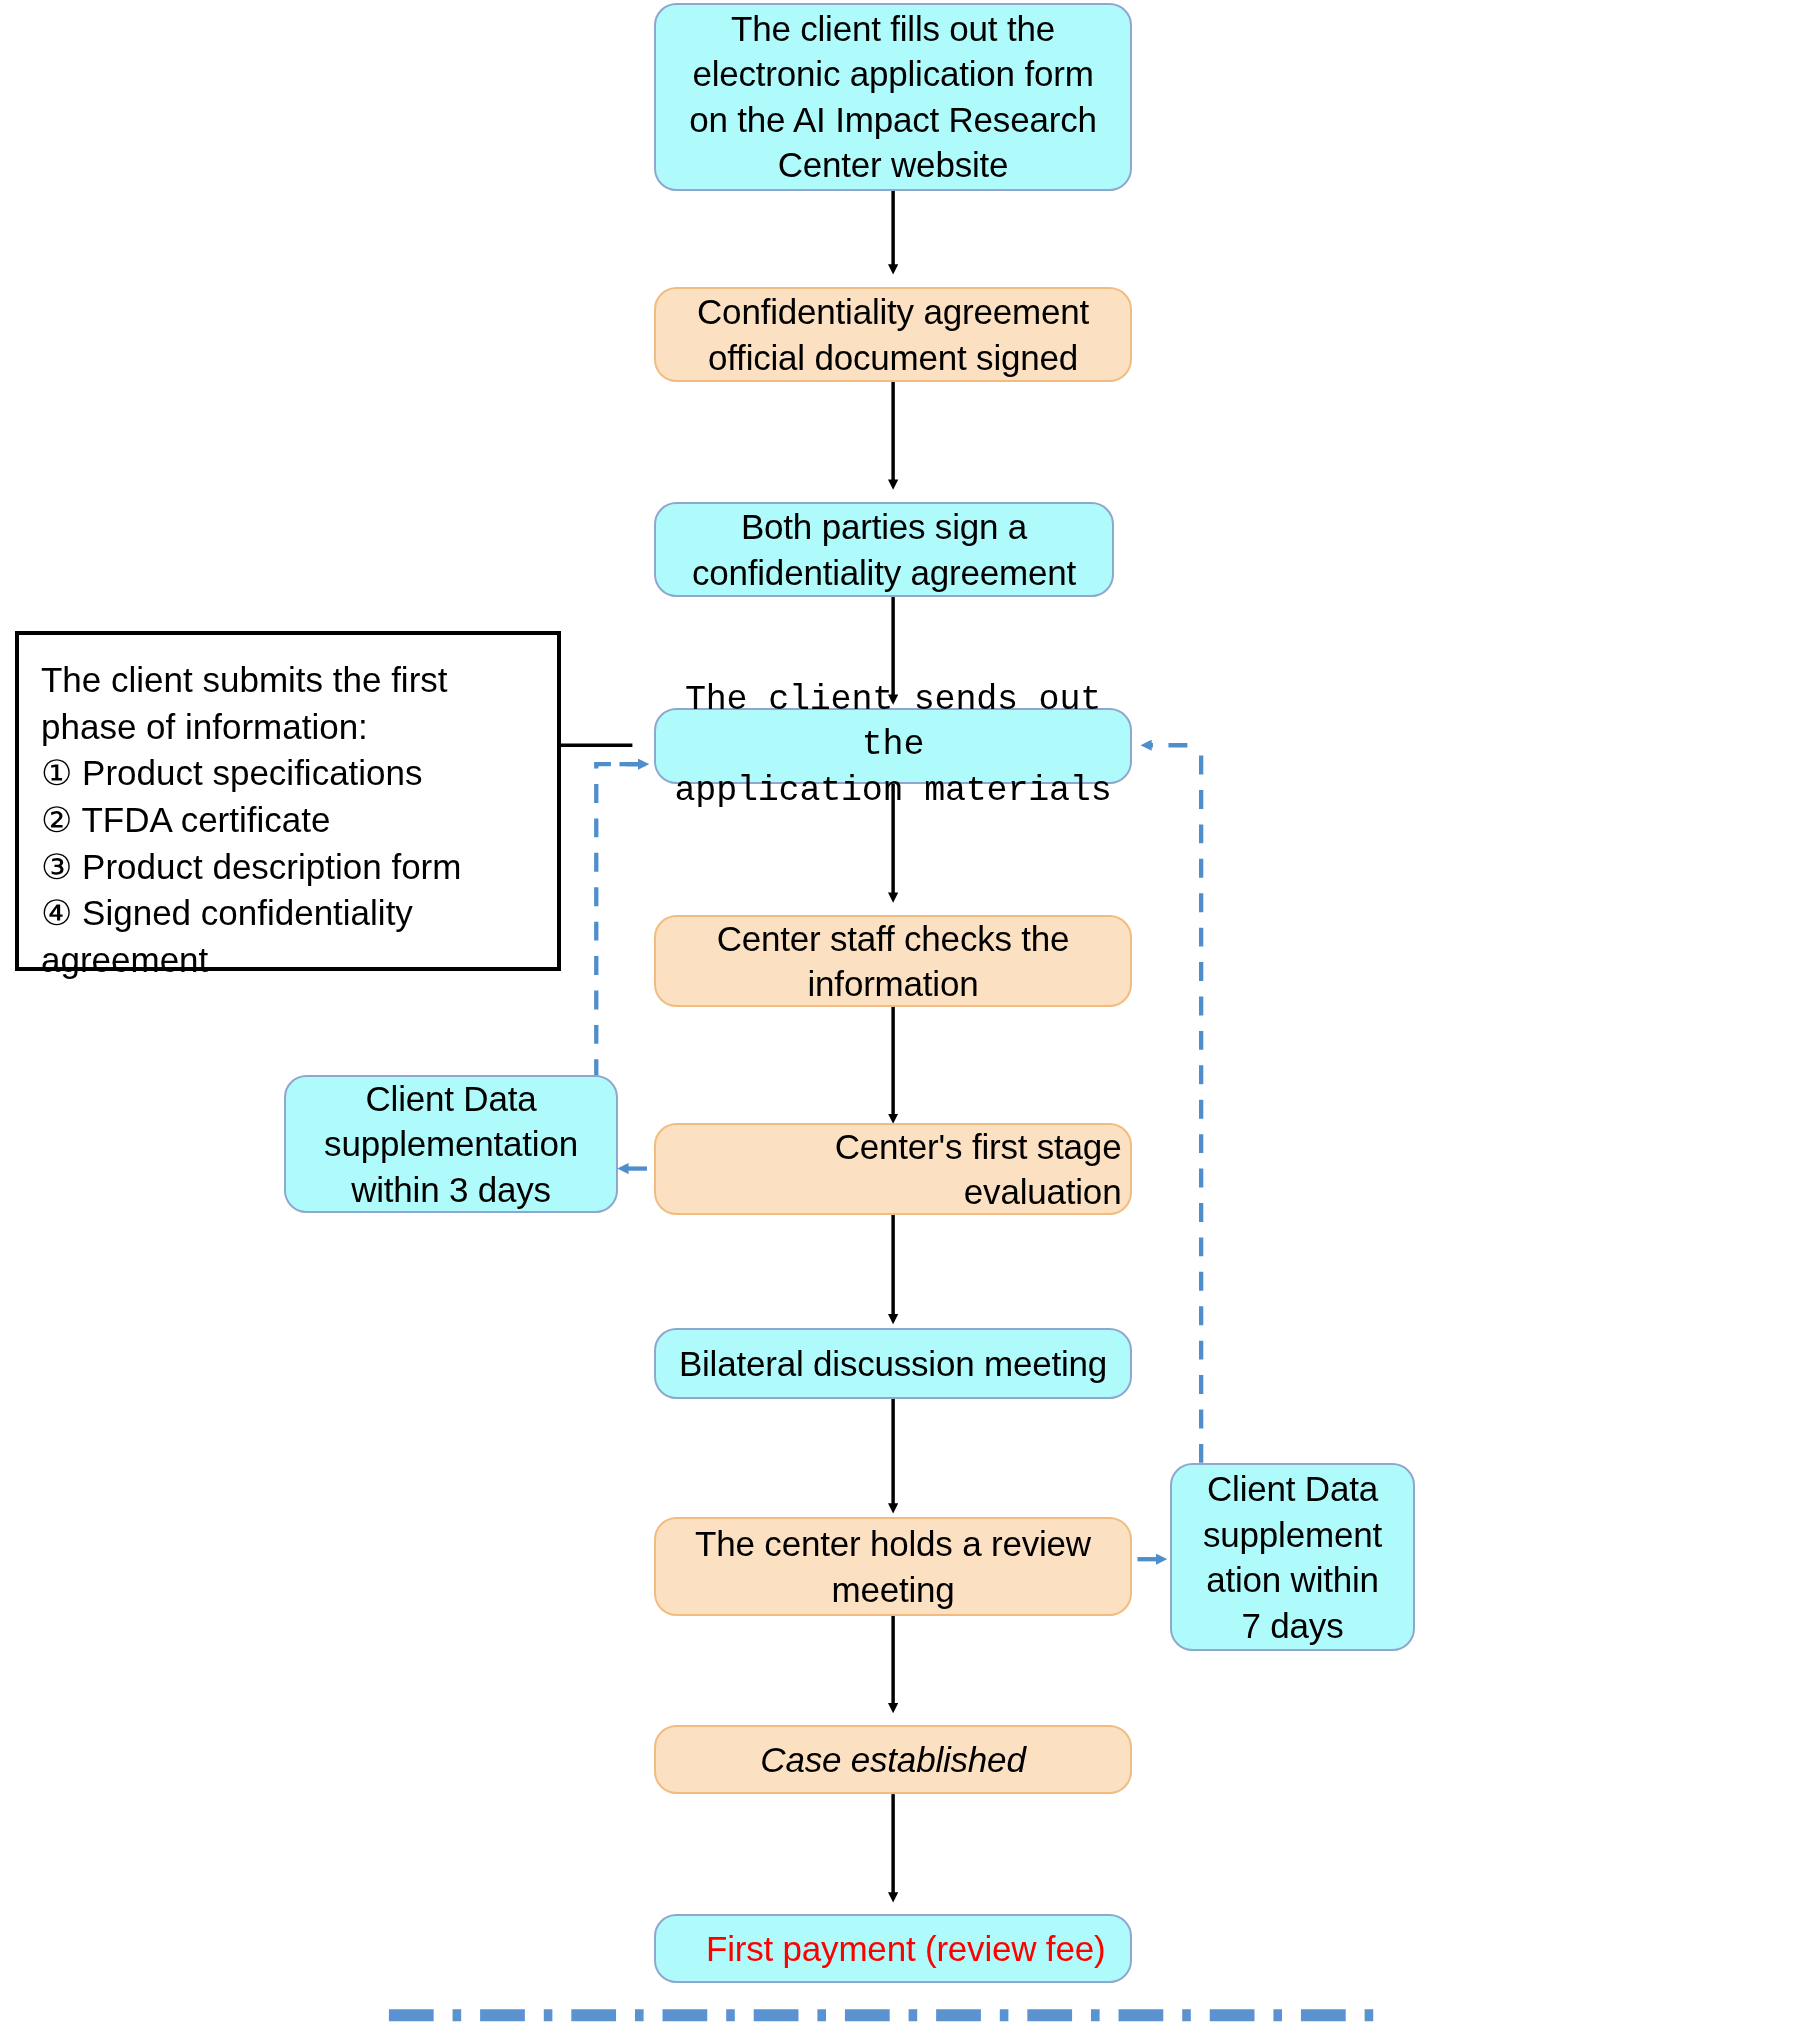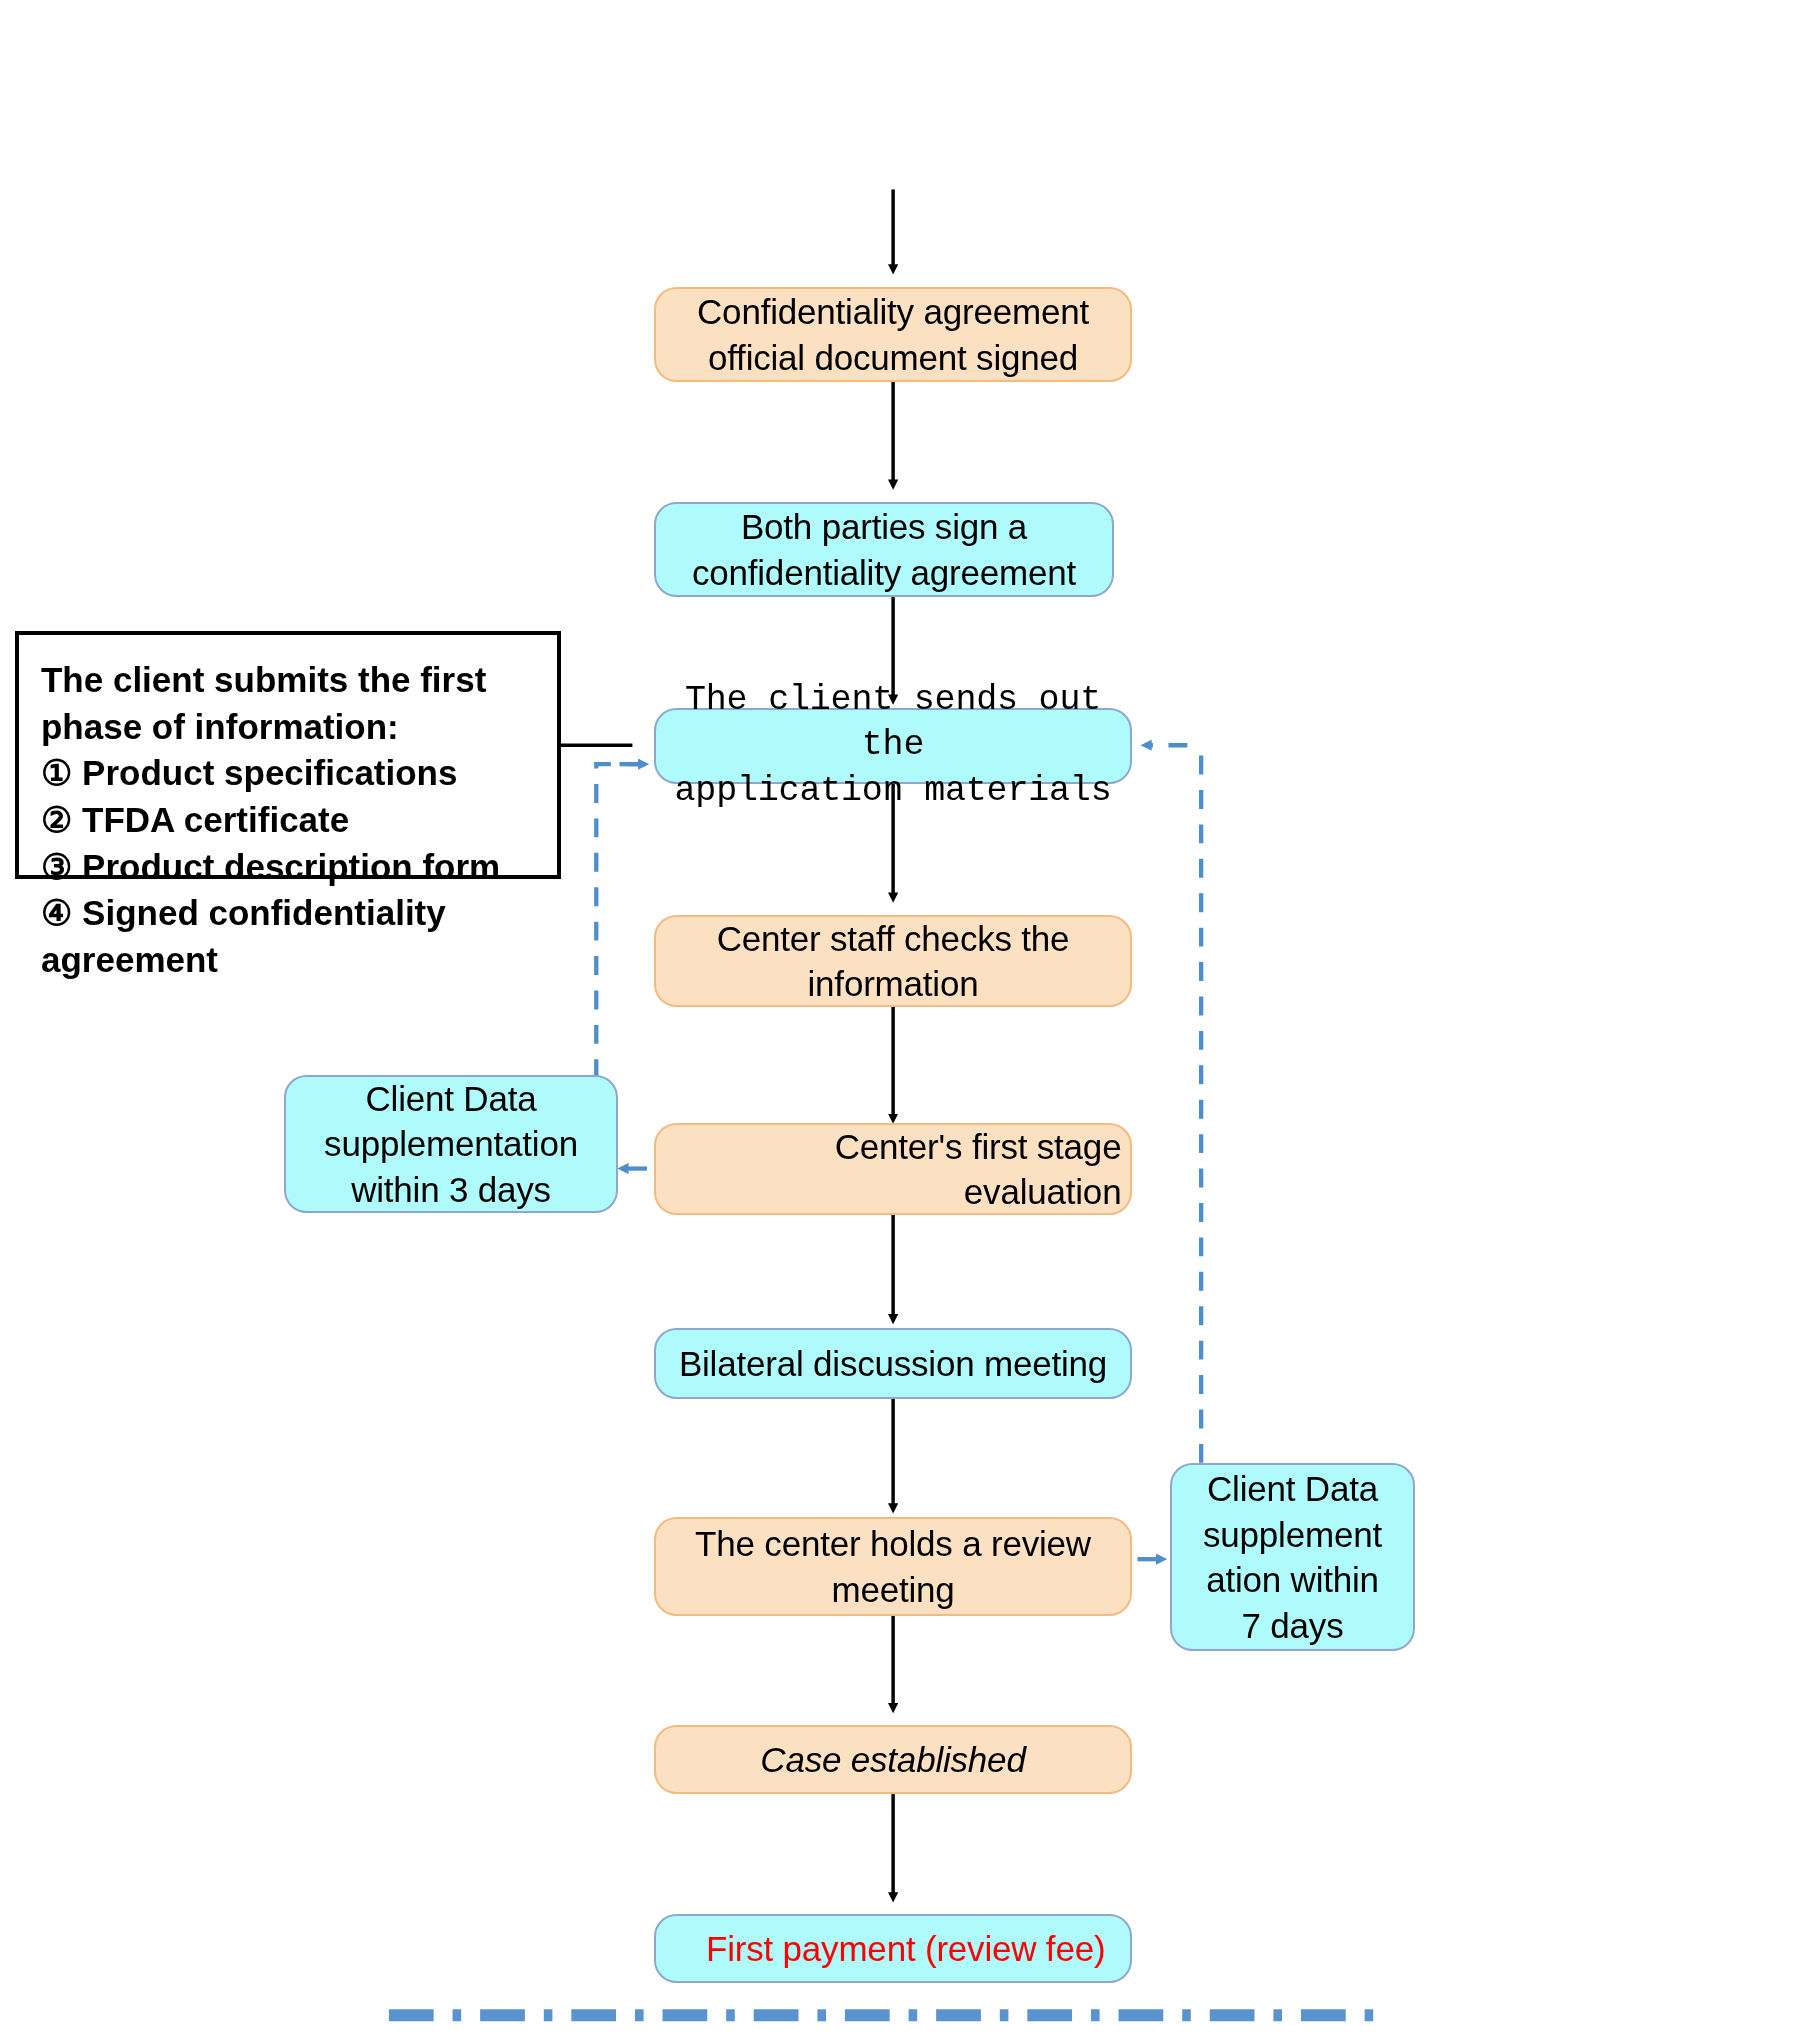--- a/index.html
+++ b/index.html
@@ -107,20 +107,26 @@
 
     <path d="M693,1253 L693,888 L1318,888" stroke="#4E8ECC" stroke-width="5" fill="none" stroke-dasharray="22 18" stroke-linecap="butt" transform="translate(0,0)"></path>
     <path d="M720,888 L748,888" stroke="#4E8ECC" stroke-width="5" fill="none" marker-end="url(#ah-blue)"></path>
 
     <path d="M1396,1700 L1396,866 L1390,866" stroke="#4E8ECC" stroke-width="5" fill="none" stroke-dasharray="22 18" stroke-linecap="butt"></path>
     <path d="M1380,866 L1332,866" stroke="#4E8ECC" stroke-width="5" fill="none" stroke-dasharray="22 18" marker-end="url(#ah-blue)"></path>
 
     <line x1="452" y1="2342" x2="1612" y2="2342" stroke="#5B93D1" stroke-width="14" fill="none" stroke-dasharray="52 22 10 22" stroke-linecap="butt"></line>
   </svg>
 
+  <div class="node cyan" style="left:654px; top:2.6px; width:478px; height:188px;">
+    <span class="txt">The client fills out the
+electronic application form
+on the AI Impact Research
+Center website</span>
+  </div>
 
   <div class="node orange" style="left:654px; top:287px; width:478px; height:95px;">
     <span class="txt">Confidentiality agreement
 official document signed</span>
   </div>
 
   <div class="node cyan" style="left:654px; top:502px; width:460px; height:95px;">
     <span class="txt">Both parties sign a
 confidentiality agreement</span>
   </div>
@@ -163,21 +169,21 @@
   </div>
 
   <div class="node orange" style="left:654px; top:1725px; width:478px; height:69px;font-style:italic;">
     <span class="txt">Case established</span>
   </div>
 
   <div class="node cyan red-text" style="left:654px; top:1914px; width:478px; height:69px;padding-left:34px;">
     <span class="txt">First payment (review fee)</span>
   </div>
 
-  <div class="note-box" style="left:14.6px; top:631px; width:546px; height:248px;font-weight:bold;">
+  <div class="note-box" style="left:14.6px; top:631px; width:546px; height:340px;">
     <span class="note-txt">The client submits the first
 phase of information:
 ① Product specifications
 ② TFDA certificate
 ③ Product description form
 ④ Signed confidentiality
     agreement</span>
   </div>
 
 </div>

